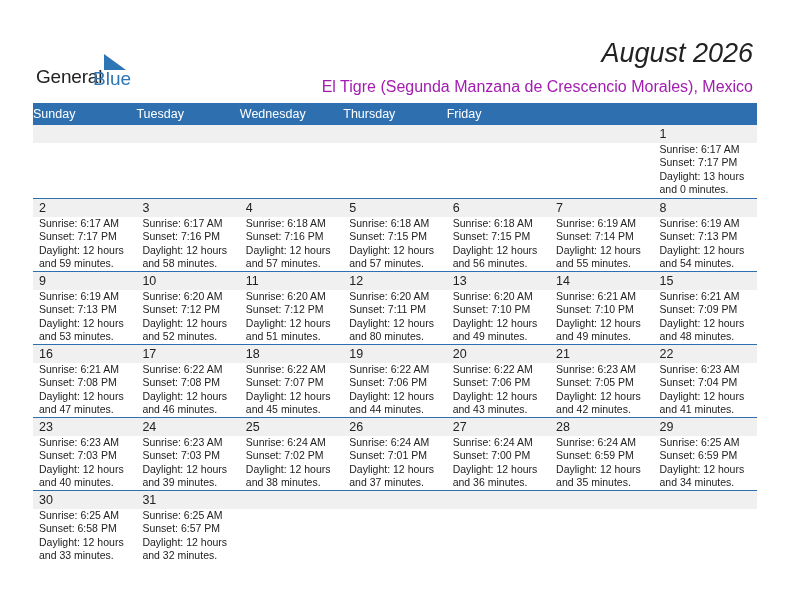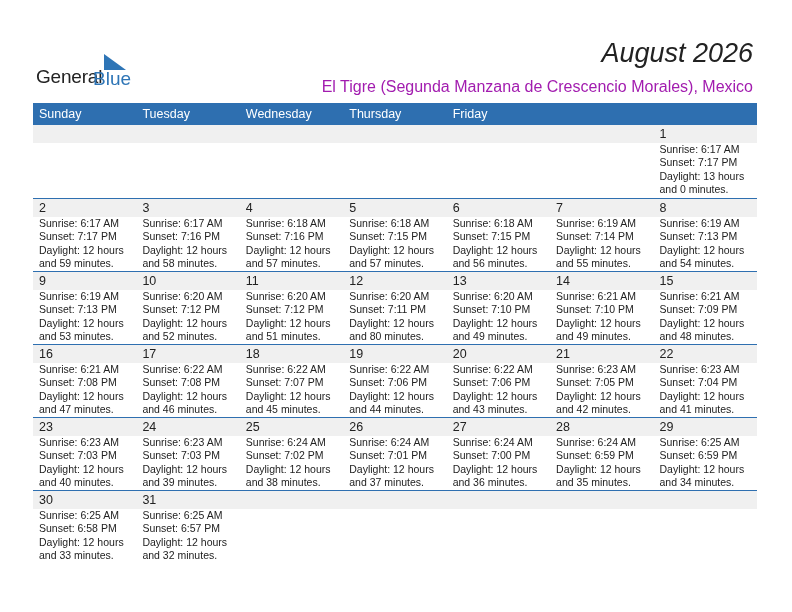--- a/index.html
+++ b/index.html
@@ -5,21 +5,21 @@
   html, body { margin: 0; padding: 0; background: #ffffff; }
   body { width: 792px; height: 612px; position: relative; overflow: hidden;
          font-family: "Liberation Sans", sans-serif; color: #222; }
   .logo { position: absolute; left: 36px; top: 50px; width: 100px; height: 40px; }
   .logo-general { position: absolute; left: 0; top: 16px; font-size: 19px; color: #222; letter-spacing: -0.2px; }
   .logo-blue { position: absolute; left: 57px; top: 18px; font-size: 19px; color: #2e75b6; }
   .title { position: absolute; right: 39px; top: 38px; font-size: 27px; color: #222; font-style: italic; }
   .subtitle { position: absolute; right: 39px; top: 78px; font-size: 16px; color: #a21caf; }
   .cal { position: absolute; left: 33px; top: 103px; width: 724px; }
   .hdr { display: flex; background: #2e6fb0; height: 22px; }
-  .hdr div { width: 103.43px; color: #fff; font-size: 12.5px; line-height: 22px; padding-left: 6px; box-sizing: border-box; }
+  .hdr div { width: 103.43px; color: #fff; font-size: 12.5px; line-height: 22px; box-sizing: border-box; }
   .week { position: relative; height: 73px; border-top: 1.5px solid #2e6fb0; box-sizing: border-box; }
   .week.first { border-top: none; }
   .band { position: absolute; left: 0; right: 0; top: 0; height: 18px; background: #f0f0f0; }
   .cells { position: absolute; left: 0; top: 0; right: 0; bottom: 0; display: flex; }
   .cell { width: 103.43px; box-sizing: border-box; padding-left: 6px; position: relative; }
   .num { font-size: 12.5px; line-height: 18px; height: 18px; color: #222; }
   .line { font-size: 10.5px; line-height: 13.4px; color: #222; white-space: nowrap; }
 </style>
 </head>
 <body>

